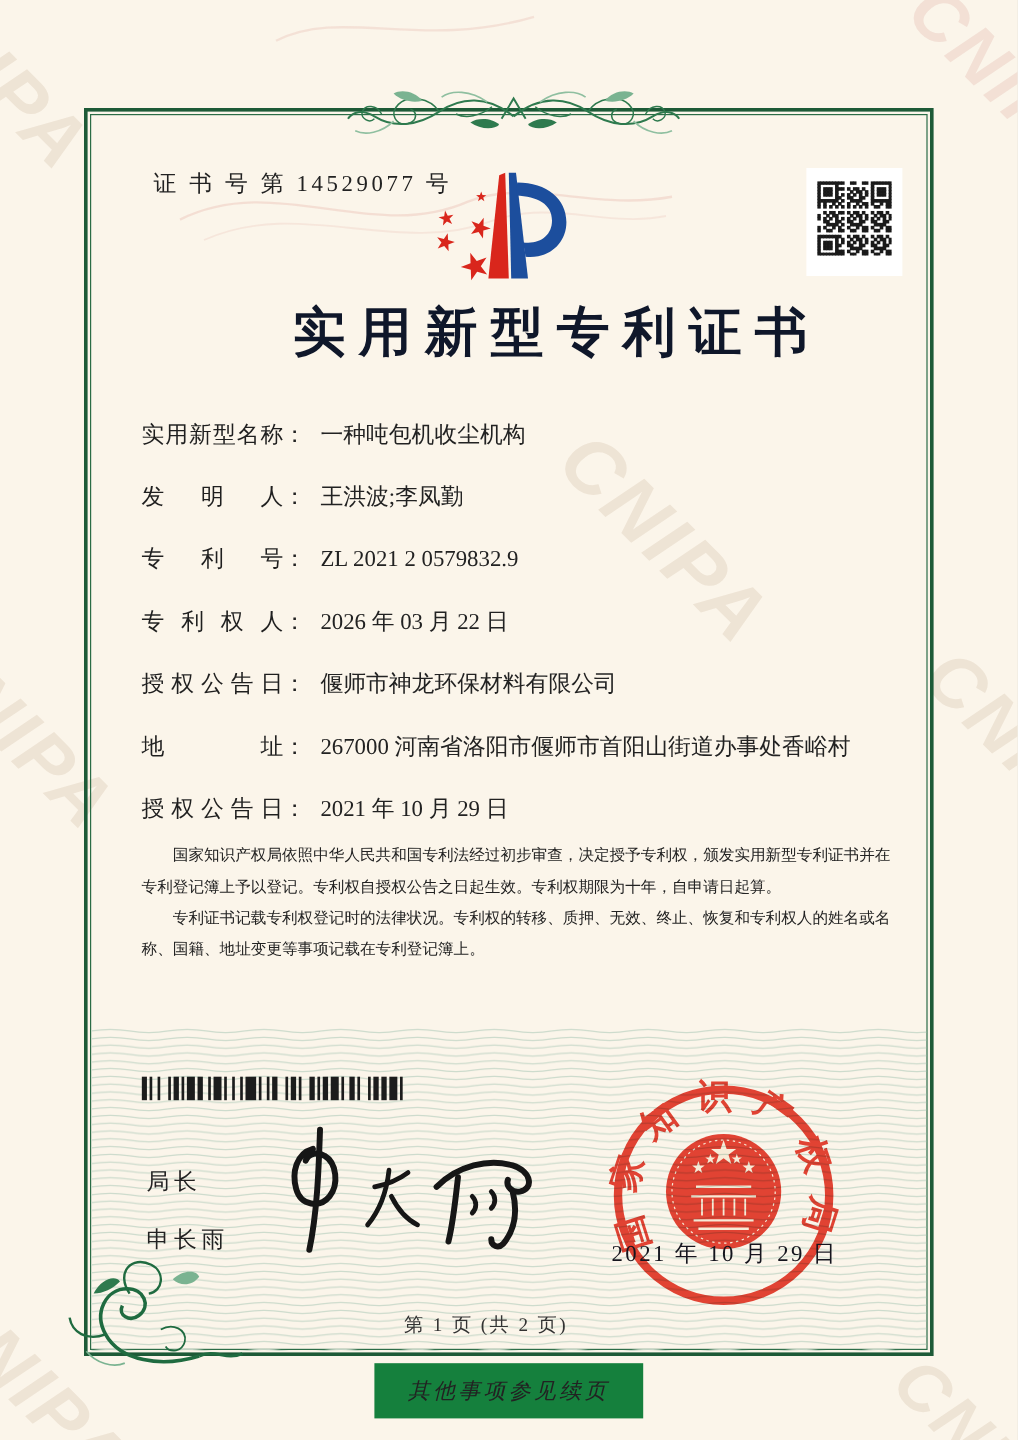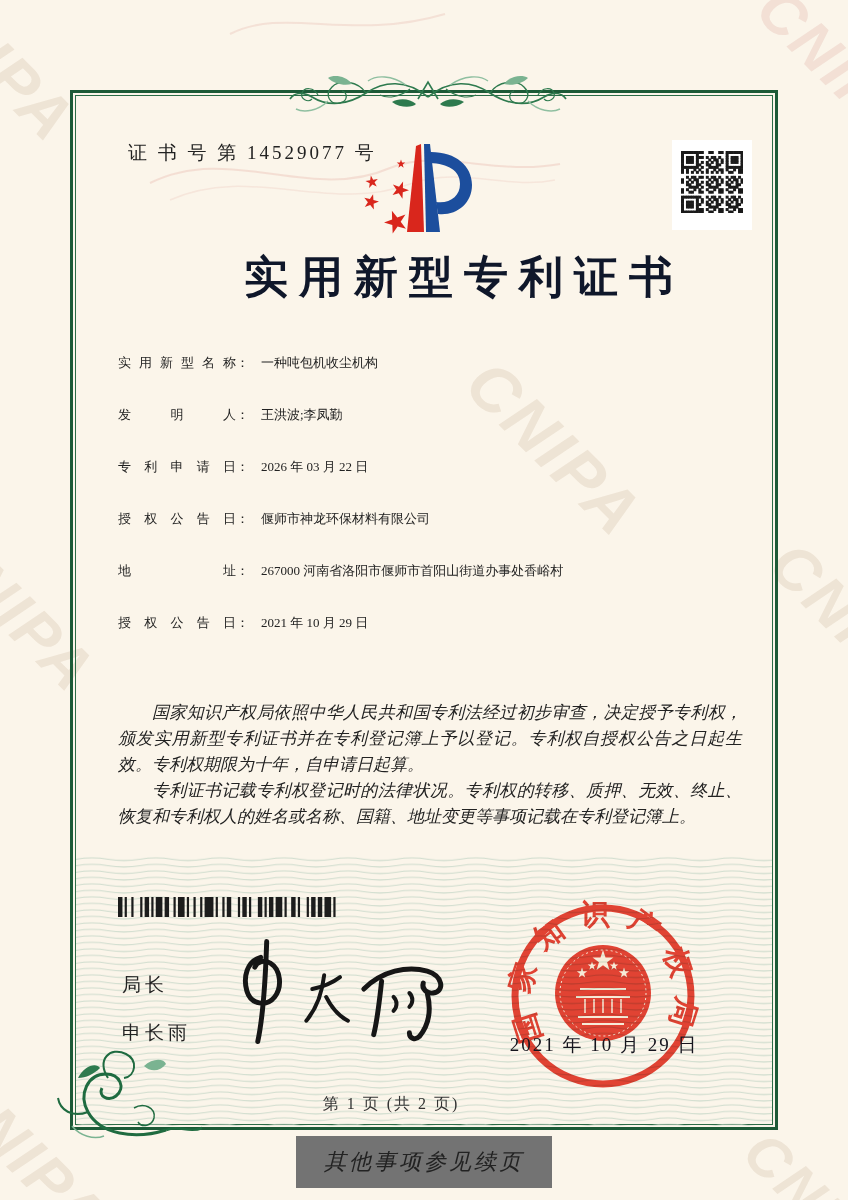--- a/index.html
+++ b/index.html
@@ -23,42 +23,42 @@
   .pinkcurl{position:absolute; z-index:0;}
   .ornament{position:absolute; z-index:3;}
   
   .cert-no{position:absolute; left:104px; top:140px; font-size:19px; letter-spacing:3px; z-index:4;margin-left:24px;}
   .logo{position:absolute; left:350px; top:140px; z-index:4;}
   .qr-box{position:absolute; left:672px; top:140px; width:80px; height:90px; background:#fff; z-index:4;}
   .qr-box svg{position:absolute; left:9px; top:11px;}
   .title{position:absolute; left:70px; top:248px; width:788px; text-align:center;
          font-size:44px; font-weight:bold; letter-spacing:11px; color:#0f172a; z-index:4;}
   
-  .fields{position:absolute; left:118px; top:352px; width:634px; font-size:13px; z-index:4;}
+  .fields{position:absolute; left:118px; top:352px; width:634px; font-size:19px; z-index:4;}
   .frow{position:relative; height:22px; line-height:22px; margin-bottom:30px; white-space:nowrap;}
   .flabel{display:inline-block; width:118px; text-align:justify; text-align-last:justify; color:#1f1f1f;}
   .fcolon{display:inline-block;}
   .fvalue{margin-left:12px; color:#222;}
   .gcol2{position:absolute; left:332px; top:0;}
   
-  .bodytext{position:absolute; left:118px; top:700px; width:624px; font-size:17px;
-            line-height:26px; font-style:italic; text-align:justify; z-index:4;}
+  .bodytext{position:absolute; left:118px; top:700px; width:624px; font-size:13px;
+            line-height:26px; text-align:justify; z-index:4;}
   .bodytext p{margin:0; text-indent:2em;}
   
   .barcode{position:absolute; left:118px; top:897px; z-index:4;}
   .director-title{position:absolute; left:122px; top:972px; font-size:19px; letter-spacing:4px; z-index:4;}
   .director-name{position:absolute; left:122px; top:1004px; font-size:19px; letter-spacing:4px; z-index:4;margin-top:16px;}
   .signature{position:absolute; left:233px; top:936px; z-index:5;}
   .seal{position:absolute; left:488px; top:881px; z-index:5; mix-blend-mode:multiply; opacity:.94;}
   .seal-date{position:absolute; left:498px; top:1032px; width:212px; text-align:center;
              font-size:19px; letter-spacing:2px; color:#15151e; z-index:6;}
-  .page-info{position:absolute; left:56px; top:1094px; width:670px; text-align:center;
+  .page-info{position:absolute; left:70px; top:1094px; width:670px; text-align:center;
              font-size:16px; letter-spacing:2px; color:#333; z-index:4;}
   .cont-box{position:absolute; left:50%; transform:translateX(-50%); top:1136px;
-            background:#737373; padding:11px 28px; font-size:22px; letter-spacing:3px;
+            background:#15803d; padding:11px 28px; font-size:18px; letter-spacing:3px;
             font-style:italic; color:#222; z-index:4; white-space:nowrap;}
 </style>
 </head>
 <body>
 
 <div class="page">
 
   <div class="wm" style="left:-58px;top:-44px;font-size:64px;">CNIPA</div>
   <div class="wm" style="left:792px;top:-26px;font-size:60px;color:rgba(214,150,140,.22);">CNIPA</div>
   <div class="wm" style="left:505px;top:345px;font-size:66px;">CNIPA</div>
@@ -452,21 +452,24 @@
   <div class="title">实用新型专利证书</div>
 
   <div class="fields">
     <div class="frow">
       <span class="flabel">实用新型名称</span><span class="fcolon">：</span><span class="fvalue">一种吨包机收尘机构</span>
     </div>
     <div class="frow">
       <span class="flabel">发明人</span><span class="fcolon">：</span><span class="fvalue">王洪波;李凤勤</span>
     </div>
     <div class="frow">
-      <span class="flabel">专利申请日</span><span class="fcolon">：</span><span class="fvalue">2026 年 03 月 22 日</span>
+      <span class="flabel">专利号</span><span class="fcolon">：</span><span class="fvalue">ZL 2021 2 0579832.9</span>
+    </div>
+    <div class="frow">
+      <span class="flabel">专利权人</span><span class="fcolon">：</span><span class="fvalue">2026 年 03 月 22 日</span>
     </div>
     <div class="frow">
       <span class="flabel">授权公告日</span><span class="fcolon">：</span><span class="fvalue">偃师市神龙环保材料有限公司</span>
     </div>
     <div class="frow">
       <span class="flabel">地址</span><span class="fcolon">：</span><span class="fvalue">267000 河南省洛阳市偃师市首阳山街道办事处香峪村</span>
     </div>
     <div class="frow">
       <span class="flabel">授权公告日</span><span class="fcolon">：</span><span class="fvalue">2021 年 10 月 29 日</span>
     </div>

